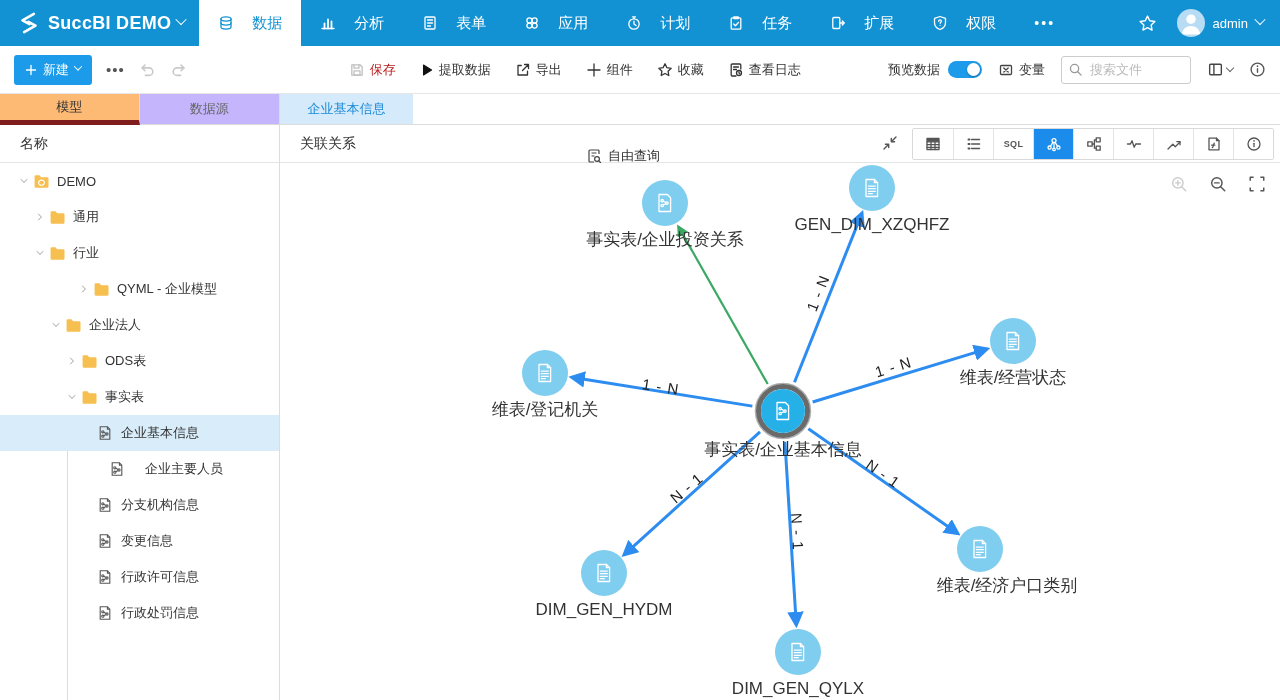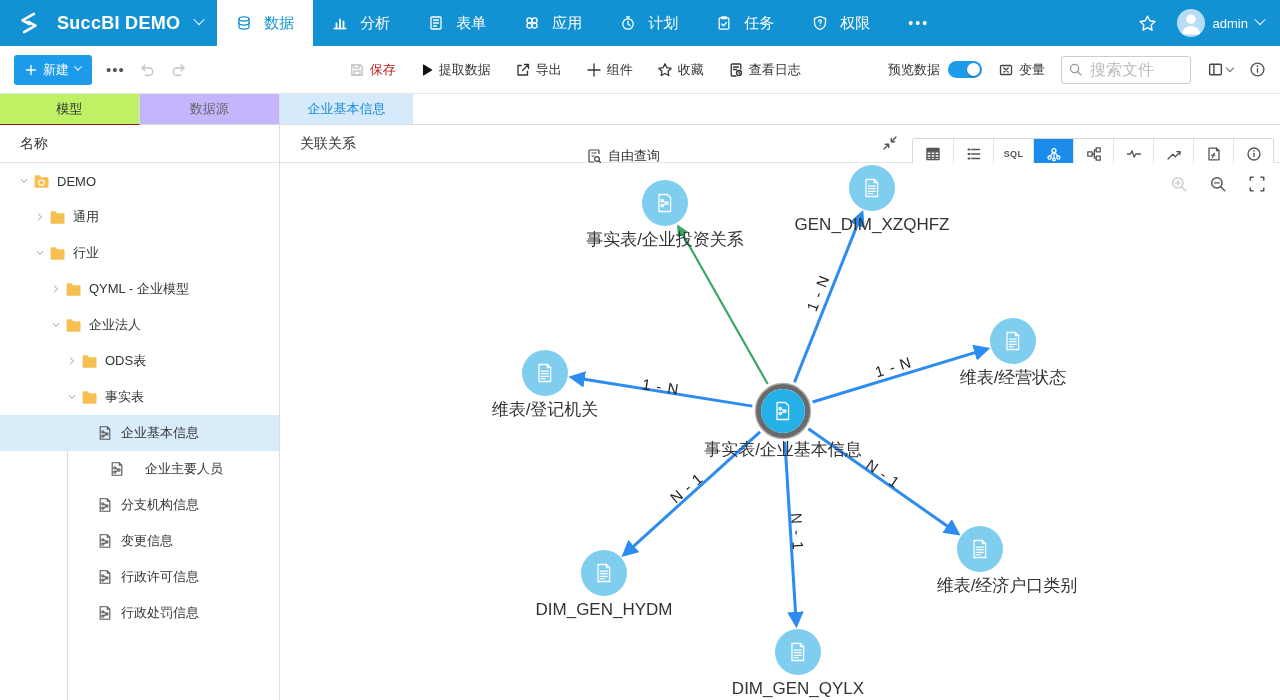--- a/index.html
+++ b/index.html
@@ -2,72 +2,72 @@
 <html><head>
 <meta charset="utf-8">
 <style>
   * { margin:0; padding:0; box-sizing:border-box; }
   html,body { width:1280px; height:700px; overflow:hidden; background:#fff;
     font-family:"Liberation Sans","DejaVu Sans",sans-serif; }
   .app { width:1280px; height:700px; display:flex; flex-direction:column; }
 
   
   .navbar { height:46px; background:#1292d3; display:flex; align-items:stretch; color:#fff; flex:none; }
-  .brand { display:flex; align-items:center; padding:0 14px 0 16px; gap:15px; }
+  .brand { display:flex; align-items:center; padding:0 14px 0 16px; gap:6px; }
   .brand-title { font-size:18px; font-weight:bold; letter-spacing:.3px; white-space:nowrap; }
   .nav-menu { display:flex; align-items:stretch; }
-  .nav-item { display:flex; align-items:center; gap:12px; padding:0 19px; font-size:15px; cursor:pointer; white-space:nowrap; }
+  .nav-item { display:flex; align-items:center; gap:18px; padding:0 19px; font-size:15px; cursor:pointer; white-space:nowrap; }
   .nav-item.active { background:#fff; color:#1292d3; }
   .nav-right { margin-left:auto; display:flex; align-items:center; gap:20px; padding-right:16px; }
   .avatar { width:28px; height:28px; border-radius:50%; background:#b7dcf4; overflow:hidden; display:flex; align-items:flex-end; justify-content:center; }
   .user-chip { display:flex; align-items:center; gap:8px; }
   .user-name { font-size:13px; }
   .chev { display:inline-block; width:8px; height:8px; border-right:1.6px solid currentColor; border-bottom:1.6px solid currentColor; transform:rotate(45deg) translate(-1px,-1px); }
 
   
   .toolbar { height:48px; flex:none; display:flex; align-items:center; padding:0 14px; gap:14px; border-bottom:1px solid #e6e6e6; background:#fff; color:#333; }
   .btn-new { height:30px; background:#1b9be9; color:#fff; border:none; border-radius:3px; display:flex; align-items:center; gap:6px; padding:0 11px; font-size:13px; cursor:pointer; }
   .tb-ico { color:#444; display:flex; align-items:center; }
   .tb-ico.dim { color:#c9c9c9; }
   .tb-center { display:flex; align-items:center; gap:24px; margin-left:148px; }
   .tb-act { display:flex; align-items:center; gap:5px; font-size:13px; color:#333; cursor:pointer; white-space:nowrap; }
   .tb-act.disabled { color:#b91c1c; }
   .tb-right { margin-left:auto; display:flex; align-items:center; gap:16px; }
   .toggle { width:34px; height:17px; border-radius:9px; background:#1b9be9; position:relative; cursor:pointer; flex:none; }
   .toggle .knob { position:absolute; right:2px; top:2px; width:13px; height:13px; border-radius:50%; background:#fff; box-shadow:0 1px 2px rgba(0,0,0,.3); }
   .search-box { position:relative; }
-  .search-box input { width:130px; height:28px; border:1px solid #ccc; border-radius:3px; padding:0 8px 0 28px; font-size:16px; color:#333; outline:none; }
+  .search-box input { width:130px; height:28px; border:1px solid #ccc; border-radius:3px; padding:0 8px 0 28px; font-size:13px; color:#333; outline:none; }
   .search-box input::placeholder { color:#bbb; }
   .search-box .mag { position:absolute; left:7px; top:6px; color:#999; }
   .layout-ctl { display:flex; align-items:center; gap:3px; color:#444; cursor:pointer; }
   .chev-dk { display:inline-block; width:6px; height:6px; border-right:1.4px solid #666; border-bottom:1.4px solid #666; transform:rotate(45deg); margin-top:-3px; }
 
   
   .content { flex:1; display:flex; min-height:0; }
   .sidebar { width:280px; flex:none; border-right:1px solid #ddd; display:flex; flex-direction:column; }
   .side-tabs { height:31px; flex:none; display:flex; }
   .side-tab { width:140px; display:flex; align-items:center; justify-content:center; font-size:13px; color:#666; background:#c4b5fd; border-bottom:1px solid #d9d9d9; cursor:pointer; }
-  .side-tab.active { background:#bef264; color:#333; border-bottom:1px solid #7f1d1d; border-right:1px solid #ddd; }
+  .side-tab.active { background:#fdba74; color:#333; border-bottom:5px solid #7f1d1d; border-right:1px solid #ddd; }
   .tree-header { height:38px; flex:none; display:flex; align-items:center; padding-left:20px; font-size:14px; color:#333; border-bottom:1px solid #e4e4e4; }
   .tree { flex:1; position:relative; overflow:hidden; }
   .guide-line { position:absolute; left:67px; top:288px; bottom:-10px; width:1px; background:#dcdcdc; }
   .tree-row { height:36px; display:flex; align-items:center; font-size:13px; color:#333; cursor:pointer; position:relative; }
   .tree-row.selected { background:#d9ecfa; }
   .caret-box { width:16px; flex:none; display:flex; align-items:center; justify-content:center; color:#8a8a8a; }
   .t-ico { width:18px; flex:none; display:flex; align-items:center; justify-content:center; margin-right:7px; }
   .t-label { white-space:nowrap; }
 
   .main { flex:1; display:flex; flex-direction:column; min-width:0; }
   .doc-tabs { height:31px; flex:none; display:flex; border-bottom:1px solid #dcdcdc; background:#fff; }
   .doc-tab { width:133px; background:#d5eafa; color:#1a8ad8; font-size:13px; display:flex; align-items:center; justify-content:center; cursor:pointer; }
   .panel-header { height:38px; flex:none; position:relative; border-bottom:1px solid #e4e4e4; display:flex; align-items:center; }
   .panel-title { font-size:14px; color:#333; padding-left:20px; }
   .free-query { position:absolute; left:306px; top:12px; height:100%; display:flex; align-items:center; gap:6px; font-size:13px; color:#333; cursor:pointer; }
   .collapse-ctl { position:absolute; right:382px; top:10px; color:#555; cursor:pointer; }
-  .view-group { position:absolute; right:6px; top:13px; height:32px; display:flex; border:1px solid #d9d9d9; border-radius:2px; overflow:hidden; }
+  .view-group { position:absolute; right:6px; top:3px; height:32px; display:flex; border:1px solid #d9d9d9; border-radius:2px; overflow:hidden; }
   .vcell { width:40px; height:100%; display:flex; align-items:center; justify-content:center; color:#555; background:#fff; border-left:1px solid #e3e3e3; cursor:pointer; }
   .vcell:first-child { border-left:none; }
   .vcell.active { background:#1b8ceb; color:#fff; }
   .sql-txt { font-size:9px; font-weight:bold; letter-spacing:.3px; }
 
   .canvas { flex:1; position:relative; background:#fff; min-height:0; }
   .zoom-ctls { position:absolute; top:12px; right:14px; display:flex; gap:21px; z-index:5; }
   .zoom-btn { color:#555; cursor:pointer; display:flex; }
   .zoom-btn.disabled { color:#ccc; }
   .graph-svg { position:absolute; inset:0; width:100%; height:100%; }
@@ -144,20 +144,29 @@
         </div>
         <div class="nav-item">
           <span style="display: flex;">
             <svg width="16" height="16" viewBox="0 0 16 16" fill="none" stroke="currentColor" stroke-width="1.3" stroke-linecap="round" stroke-linejoin="round">
               <rect x="3.2" y="2.8" width="9.6" height="11.4" rx="1"></rect>
               <path d="M5.8 2.8V2h4.4v1.6H5.8z"></path>
               <path d="M5.7 9l1.7 1.7L10.4 7.5"></path>
             </svg>
           </span>
           <span>任务</span>
+        </div>
+        <div class="nav-item">
+          <span style="display: flex;">
+            <svg width="16" height="16" viewBox="0 0 16 16" fill="none" stroke="currentColor" stroke-width="1.3" stroke-linecap="round" stroke-linejoin="round">
+              <rect x="2.8" y="2.5" width="7" height="11" rx="1"></rect>
+              <path d="M9.8 8h4.5M12.3 6l2 2-2 2"></path>
+            </svg>
+          </span>
+          <span>扩展</span>
         </div>
         <div class="nav-item">
           <span style="display: flex;">
             <svg width="16" height="16" viewBox="0 0 16 16" fill="none" stroke="currentColor" stroke-width="1.3" stroke-linecap="round" stroke-linejoin="round">
               <path d="M8 1.5l5.5 1.9v4.1c0 3.4-2.2 5.9-5.5 7-3.3-1.1-5.5-3.6-5.5-7V3.4z"></path>
               <path d="M6.7 6.3c0-.9.6-1.5 1.3-1.5s1.4.6 1.4 1.4c0 1-1.2 1.1-1.2 2.1"></path>
               <circle cx="8.1" cy="10.3" r=".6" fill="currentColor" stroke="none"></circle>
             </svg>
           </span>
           <span>权限</span>
@@ -346,21 +355,21 @@
                 <path d="M3.2 5.5L8 10.2l4.8-4.7"></path>
               </svg>
             </span>
             <span class="t-ico">
               <svg width="17" height="17" viewBox="0 0 16 16">
                 <path d="M1.5 3.2a1 1 0 011-1h3.6l1.5 1.9h6a1 1 0 011 1v7.7a1 1 0 01-1 1H2.5a1 1 0 01-1-1z" fill="#f6bf4f"></path>
               </svg>
             </span>
             <span class="t-label">行业</span>
           </div>
-          <div class="tree-row" style="padding-left: 48px;">
+          <div class="tree-row" style="padding-left: 76px;">
             <span class="caret-box">
               <svg width="10" height="10" viewBox="0 0 16 16" fill="none" stroke="currentColor" stroke-width="1.3" stroke-linecap="round" stroke-linejoin="round">
                 <path d="M5.5 3.2L10.2 8l-4.7 4.8"></path>
               </svg>
             </span>
             <span class="t-ico">
               <svg width="17" height="17" viewBox="0 0 16 16">
                 <path d="M1.5 3.2a1 1 0 011-1h3.6l1.5 1.9h6a1 1 0 011 1v7.7a1 1 0 01-1 1H2.5a1 1 0 01-1-1z" fill="#f6bf4f"></path>
               </svg>
             </span>

